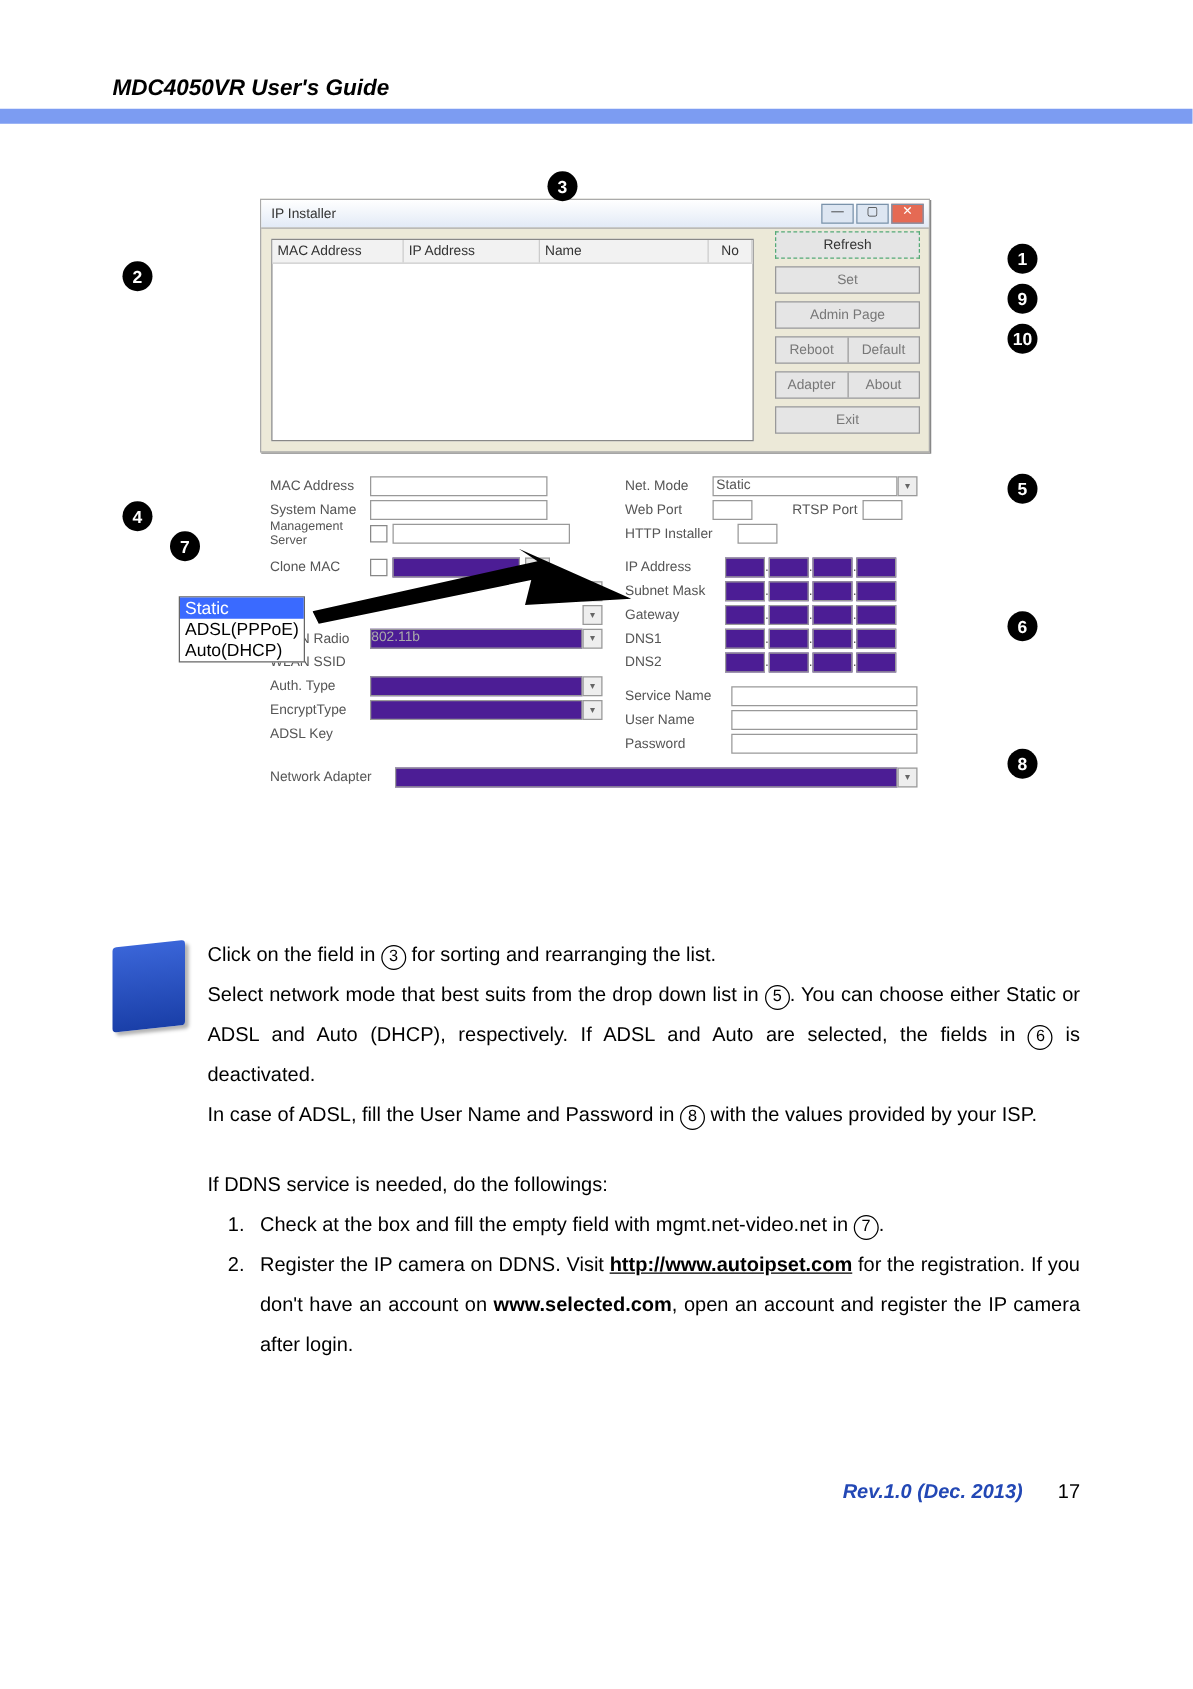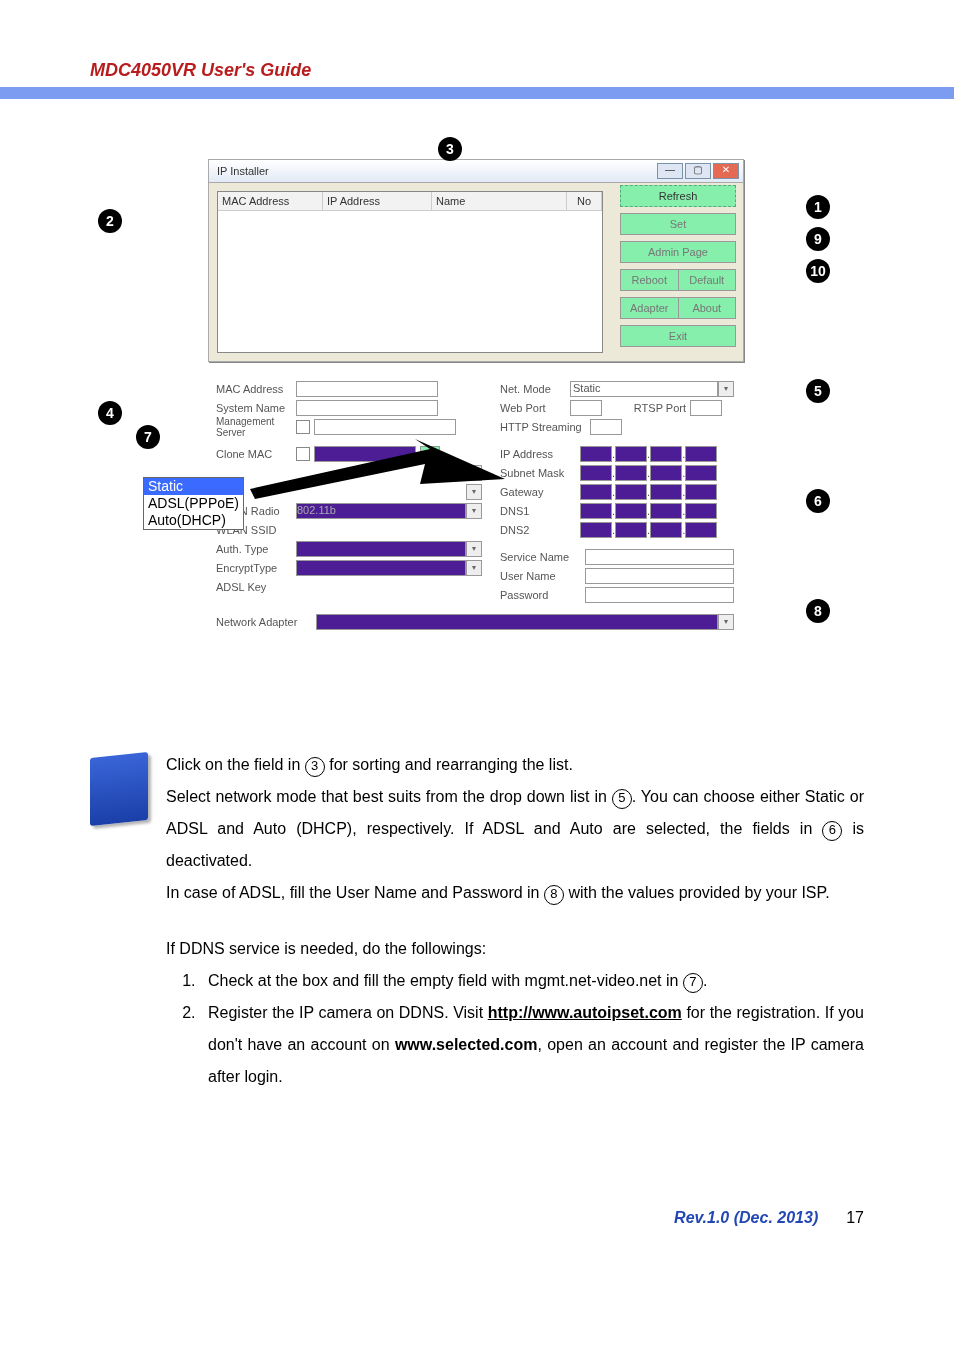--- a/index.html
+++ b/index.html
@@ -7,21 +7,21 @@
     font-family: Arial, sans-serif;
     background: #fff;
     width: 954px;
     position: relative;
   }
   .page {
     padding: 60px 90px 40px 90px;
     position: relative;
   }
   .header-title {
-    color: #b91c1c;
+    color: #000000;
     font-weight: bold;
     font-style: italic;
     font-size: 18px;
     margin-bottom: 6px;
   }
   .header-bar {
     height: 12px;
     background: #7c9cf2;
     margin: 0 -90px 30px -90px;
   }
@@ -96,21 +96,21 @@
     position: absolute;
     left: 530px;
     top: 56px;
     width: 116px;
     display: flex;
     flex-direction: column;
     gap: 6px;
   }
   .wbtn {
     border: 1px solid #999;
-    background: #86efac;
+    background: #e5e5e5;
     text-align: center;
     padding: 4px 0;
     font-size: 11px;
     color: #777;
   }
   .wbtn.double { padding: 0; display: flex; }
   .wbtn.double > div { flex:1; padding:4px 0; }
   .wbtn.double > div:first-child { border-right:1px solid #999;text-align:center; }
   .wbtn.refresh { border:1px dashed #5a7; color:#333; }
 
@@ -191,21 +191,21 @@
     line-height:16px;
     text-align:center;
     font-size:13px;
   }
 
   .footer {
     display:flex;
     justify-content:flex-end;
     align-items:center;
     gap: 28px;
-    margin-top: 116px;
+    margin-top: 92px;
   }
   .footer .rev {
     color:#2348b5;
     font-weight:bold;
     font-style:italic;
   }
   .footer .pg { font-size:16px; }
 </style>
 </head>
 <body>
@@ -310,21 +310,21 @@
             <span class="drop">▾</span>
           </div>
           <div class="row">
             <span class="lbl" style="width:70px">Web Port</span>
             <span class="inp tiny"></span>
             <span style="width:24px"></span>
             <span style="width:60px;text-align:right">RTSP Port</span>
             <span class="inp tiny" style="margin-left:4px"></span>
           </div>
           <div class="row">
-              <span style="width:90px">HTTP Streaming</span>
+              <span style="width:90px">HTTP Installer</span>
               <span class="inp tiny"></span>
             </div>
           <div style="height:8px"></div>
           <div class="row"><span class="lbl" style="width:80px">IP Address</span><span class="inp tiny gray"></span>.<span class="inp tiny gray"></span>.<span class="inp tiny gray"></span>.<span class="inp tiny gray"></span></div>
           <div class="row"><span class="lbl" style="width:80px">Subnet Mask</span><span class="inp tiny gray"></span>.<span class="inp tiny gray"></span>.<span class="inp tiny gray"></span>.<span class="inp tiny gray"></span></div>
           <div class="row"><span class="lbl" style="width:80px">Gateway</span><span class="inp tiny gray"></span>.<span class="inp tiny gray"></span>.<span class="inp tiny gray"></span>.<span class="inp tiny gray"></span></div>
           <div class="row"><span class="lbl" style="width:80px">DNS1</span><span class="inp tiny gray"></span>.<span class="inp tiny gray"></span>.<span class="inp tiny gray"></span>.<span class="inp tiny gray"></span></div>
           <div class="row"><span class="lbl" style="width:80px">DNS2</span><span class="inp tiny gray"></span>.<span class="inp tiny gray"></span>.<span class="inp tiny gray"></span>.<span class="inp tiny gray"></span></div>
           <div style="height:8px"></div>
           <div class="row">

